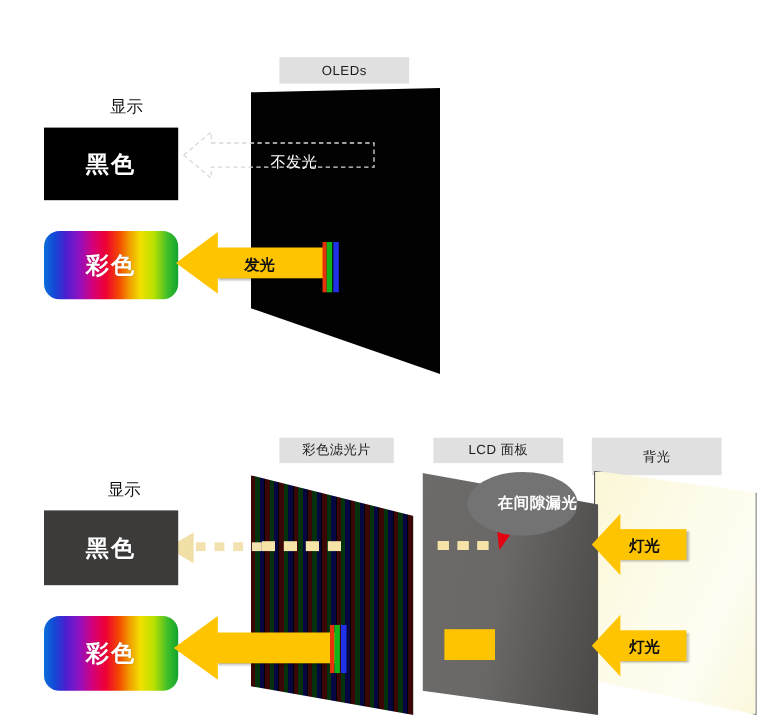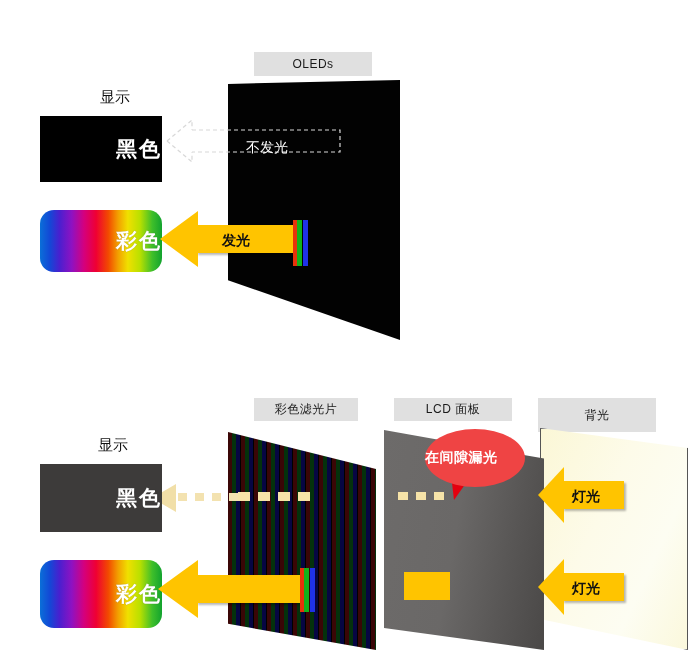--- a/index.html
+++ b/index.html
@@ -22,21 +22,21 @@
     background:#e0e0e0;color:#1a1a1a;font-size:12px;
     display:flex;align-items:center;justify-content:center;
     white-space:nowrap;letter-spacing:.5px;
   }
 
   
   .mini-label{font-size:15px;color:#111;white-space:nowrap;text-align:center;}
 
   
   .res-box{
-    display:flex;align-items:center;justify-content:flex-end;
+    display:flex;align-items:center;justify-content:center;
   }
   .res-box span{
     font-size:21px;font-weight:bold;color:#ffffff;letter-spacing:2px;
     text-shadow:0 0 1px rgba(0,0,0,.35);
   }
   .box-black{background:#000000;}
   .box-gray{background:#3d3b3a;}
   .box-color{
     background:linear-gradient(90deg,
       #0a6fd8 0%, #1348d6 8%, #4a1fcf 16%, #8e12c2 26%,
@@ -77,22 +77,22 @@
     font-weight:bold;
   }
 
   
   .dash-text{
     position:absolute;color:#ffffff;font-size:14px;white-space:nowrap;
   }
 
   
   .callout{
-    background:#ef4444;border-radius:50%/50%;
-    display:flex;align-items:center;justify-content:flex-start;
+    background:#737373;border-radius:50%/50%;
+    display:flex;align-items:center;justify-content:flex-end;
   }
   .callout span{
     color:#fff;font-size:14px;font-weight:bold;white-space:nowrap;letter-spacing:.5px;
   }
 
   
   .dotrow{display:flex;align-items:center;}
   .dotrow i{display:block;background:#f6e3a8;}
 </style>
 </head>

